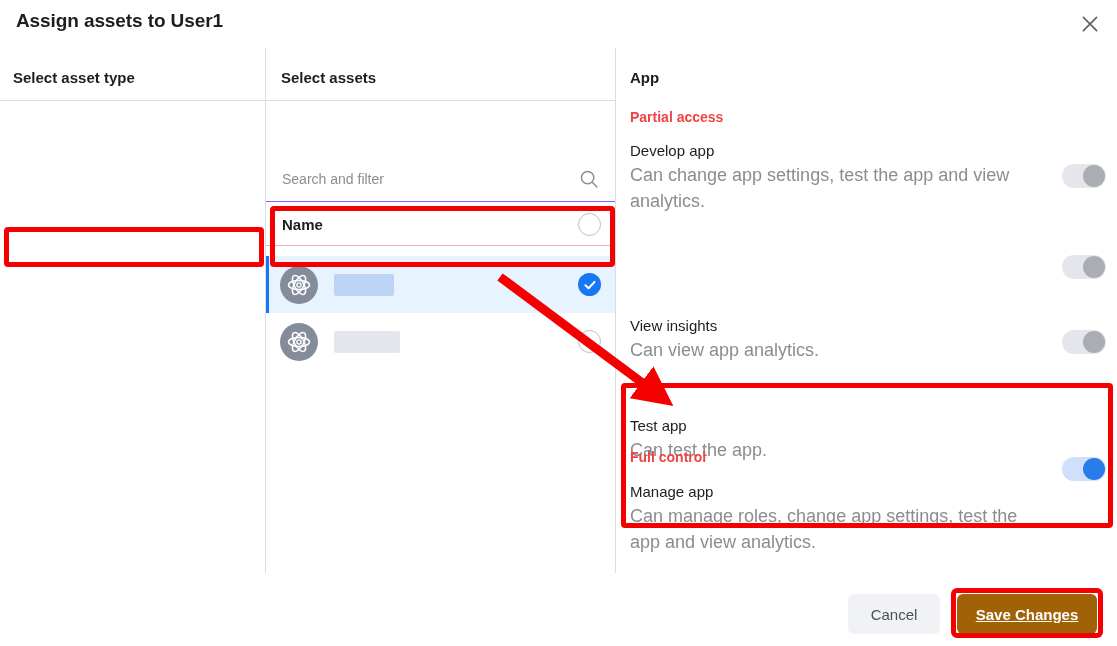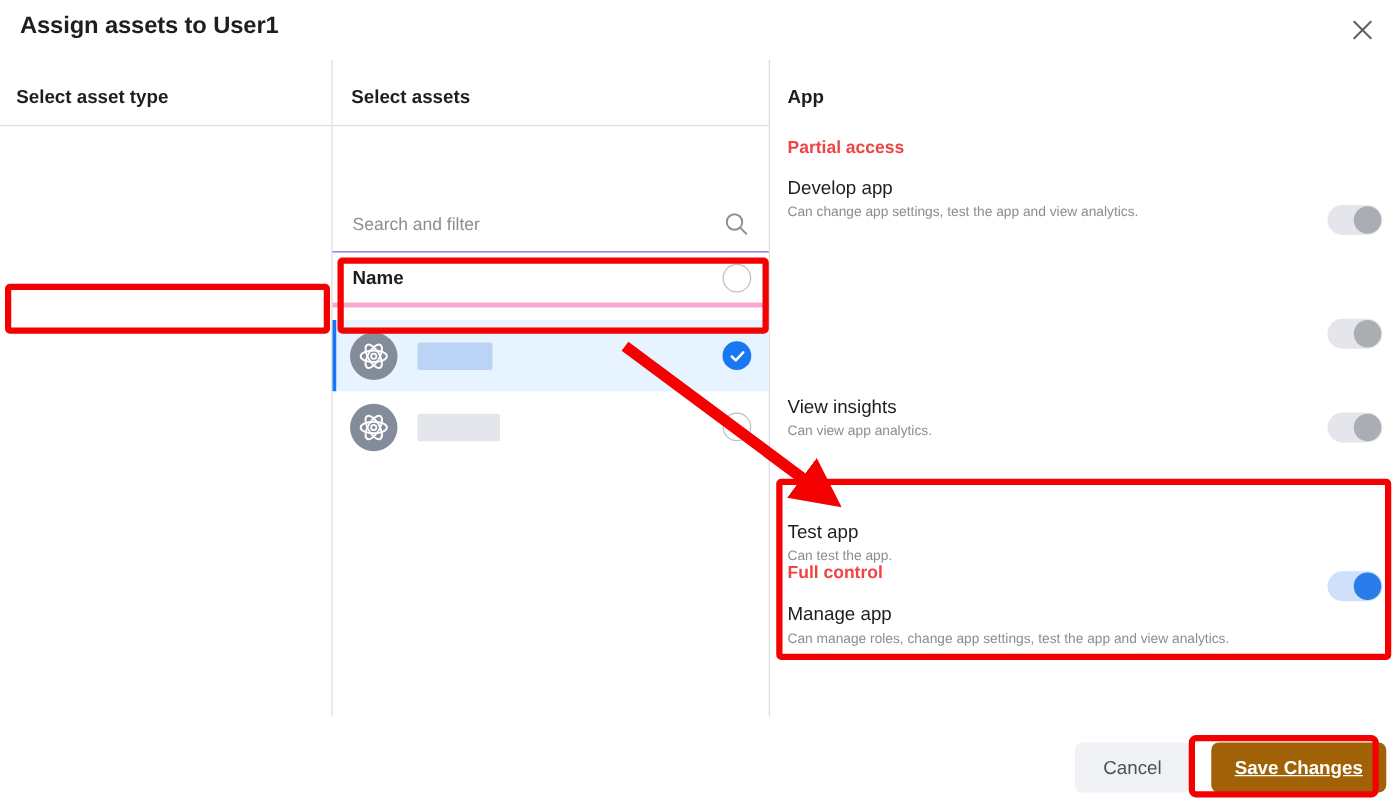--- a/index.html
+++ b/index.html
@@ -136,21 +136,21 @@
     background: transparent;
     padding: 0;
   }
   .search-input::placeholder { color: #8a8d91; }
   .search-icon { width: 20px; height: 20px; flex: none; }
 
   .name-row {
     position: absolute;
     left: 266px; top: 155px;
     width: 349px; height: 43px;
-    border-bottom: 4px solid #f9a8d4;
+    border-bottom: 1px solid #f9a8d4;
     box-sizing: border-box;
     display: flex;
     align-items: center;
     padding: 0 14px 0 16px;
   }
   .name-label {
     flex: 1;
     font-size: 15px;
     font-weight: bold;
     color: #1c1e21;
@@ -237,21 +237,21 @@
   .perm-item.p2 { top: 269px; }
   .perm-item.p3 { top: 369px; }
   .perm-item.p4 { top: 435px; }
 
   .perm-name {
     font-size: 15px;
     color: #1c1e21;
     margin-bottom: 4px;
   }
   .perm-desc {
-    font-size: 11px;
+    font-size: 18px;
     color: #8a8d91;
     line-height: 1.42;
     max-width: 390px;
   }
   .toggle {
     position: absolute;
     width: 44px; height: 24px;
     border-radius: 12px;
     cursor: pointer;
   }
@@ -266,21 +266,21 @@
   .toggle.on { background: #cfe0fb; }
   .toggle.on .knob { background: #2b7ceb; }
   .toggle.t1 { left: 1062px; top: 164px; }
   .toggle.t2 { left: 1062px; top: 255px; }
   .toggle.t3 { left: 1062px; top: 330px; }
   .toggle.t4 { left: 1062px; top: 457px; }
 
   
   .footer {
     position: absolute;
-    left: 12px; top: 573px;
+    left: 0; top: 573px;
     width: 959px; height: 73px;
   }
   .btn {
     position: absolute;
     height: 40px;
     border-radius: 6px;
     font-size: 15px;
     font-weight: bold;
     font-family: "Liberation Sans", sans-serif;
     display: flex;

